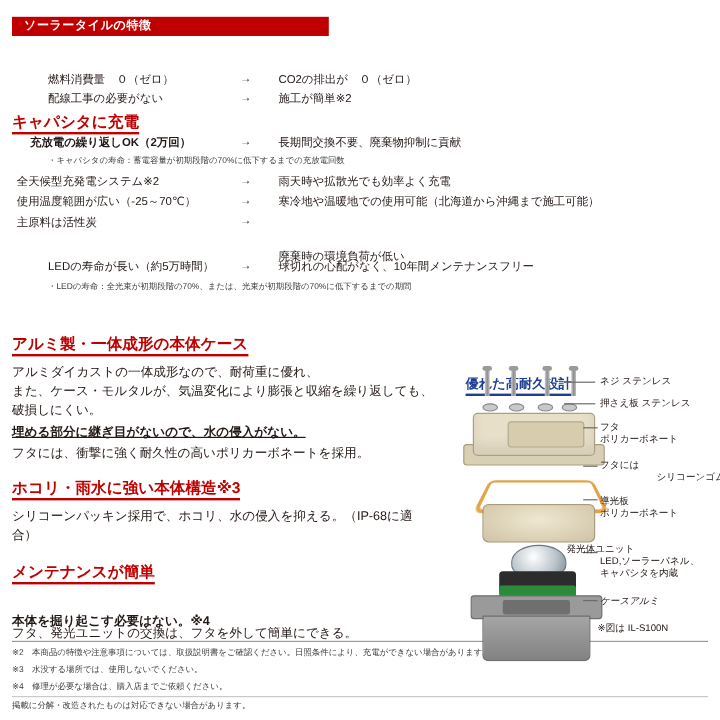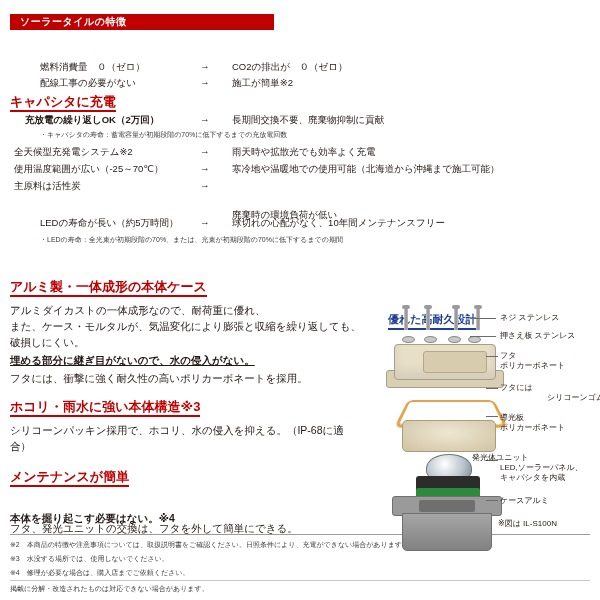--- a/index.html
+++ b/index.html
@@ -300,17 +300,17 @@
   <div class="callout" style="left:500px;top:382px;">フタには</div>
   <div class="callout" style="left:500px;top:392px;margin-left:47px;">シリコーンゴム</div>
 
   <div class="callout" style="left:500px;top:412px;">導光板</div>
   <div class="callout" style="left:500px;top:422px;">ポリカーボネート</div>
 
   <div class="callout" style="left:472px;top:452px;text-align:center;">発光体ユニット</div>
   <div class="callout" style="left:500px;top:462px;">LED,ソーラーパネル、</div>
   <div class="callout" style="left:500px;top:472px;">キャパシタを内蔵</div>
 
-  <div class="callout" style="left:500px;top:495px;">ケースアルミ</div>
+  <div class="callout" style="left:500px;top:495px;font-style:italic;">ケースアルミ</div>
 
   <div class="callout" style="left:498px;top:518px;">※図は IL-S100N</div>
 
 </div>
 
 </body></html>

